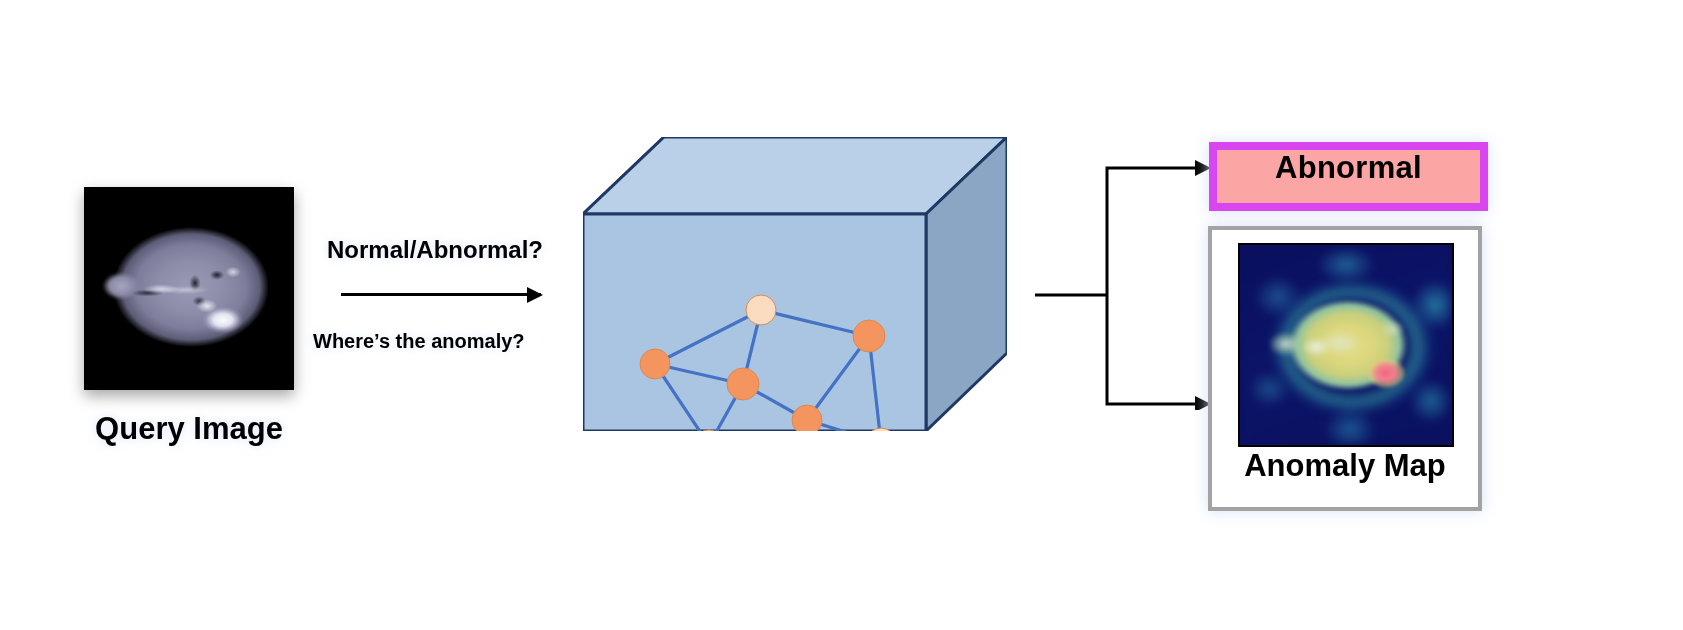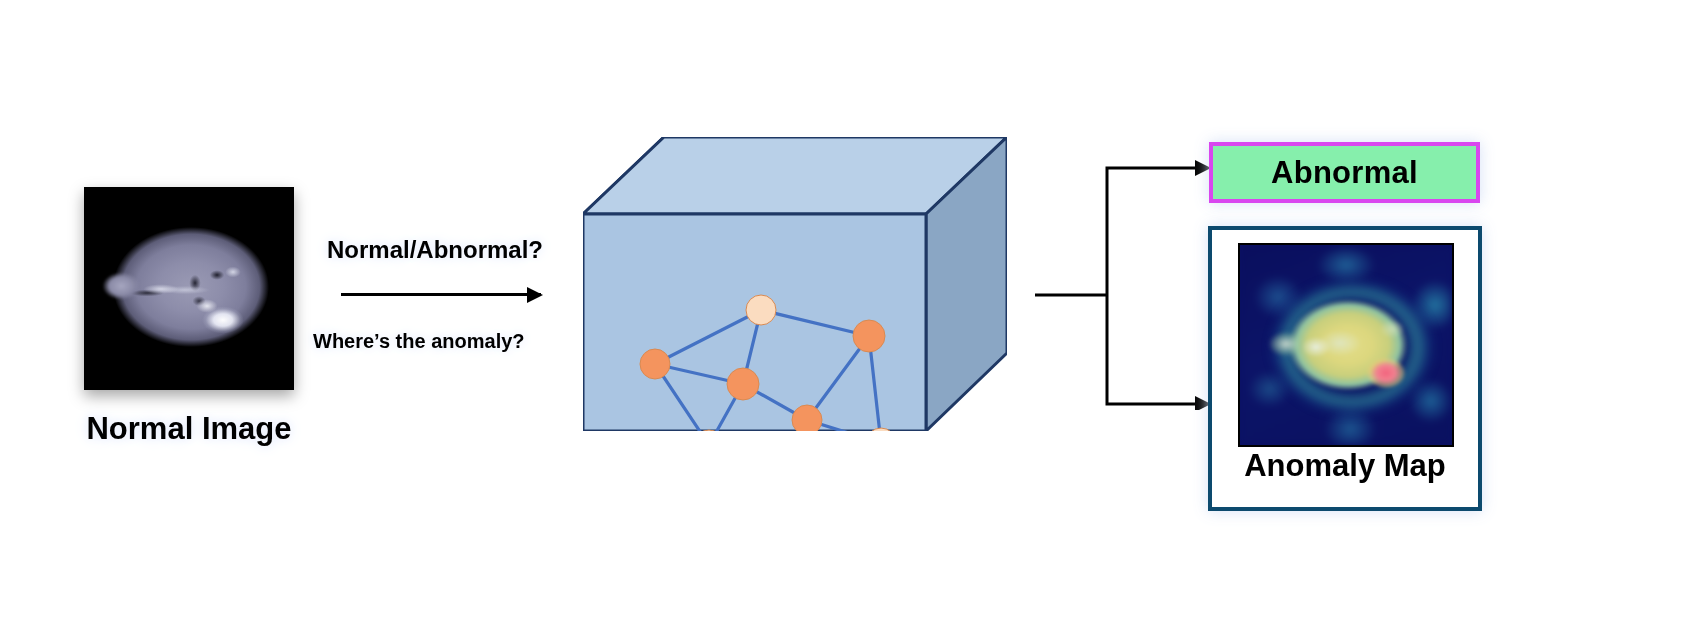--- a/index.html
+++ b/index.html
@@ -64,30 +64,30 @@
   .graph-node{stroke:#d98a52;stroke-width:1;}
   .graph-edge{stroke:#4472c4;stroke-width:3.2;stroke-linecap:round;}
 
   
   #output-connector{left:1035px;top:160px;width:180px;height:250px;}
   #output-connector svg{position:absolute;left:0;top:0;}
 
   
   #abnormal-box{
     left:1209px;top:142px;width:263px;height:53px;
-    background:#86efac;border:4px solid #d946ef;
-    display:flex;align-items:center;justify-content:center;
+    background:#fca5a5;border:8px solid #d946ef;
+    display:flex;justify-content:center;
     box-shadow:0 0 14px rgba(210,222,245,.9);
   }
   #abnormal-label{font-size:31px;font-weight:bold;color:#000;letter-spacing:.3px;}
 
   
   #anomaly-map-panel{
     left:1208px;top:226px;width:266px;height:277px;
-    background:#fff;border:4px solid #0c4a6e;
+    background:#fff;border:4px solid #a3a3a3;
     box-shadow:0 0 14px rgba(210,222,245,.9);
   }
   #anomaly-map-image{
     position:absolute;left:26px;top:13px;width:212px;height:200px;
     border:2px solid #000;overflow:hidden;background:#0b1065;
   }
   .heat-bg{
     position:absolute;inset:0;
     background:
       radial-gradient(ellipse 34px 30px at 18% 26%, #1d4f8f 0%, rgba(13,20,90,0) 72%),
@@ -131,21 +131,21 @@
 </head>
 <body>
 
 <div class="stage">
 
   <div class="abs" id="query-image-block">
     <div class="mri-frame">
       <div class="brain-mri"></div>
     </div>
   </div>
-  <div class="abs caption" id="query-image-caption">Normal Image</div>
+  <div class="abs caption" id="query-image-caption">Query Image</div>
 
   <div class="abs caption" id="question-normal-abnormal">Normal/Abnormal?</div>
 
   <div class="abs arrow-line" id="query-to-model-arrow">
     <span class="head"></span>
   </div>
 
   <div class="abs caption" id="question-where-anomaly">Where’s the anomaly?</div>
 
   <div class="abs" id="model-box">

